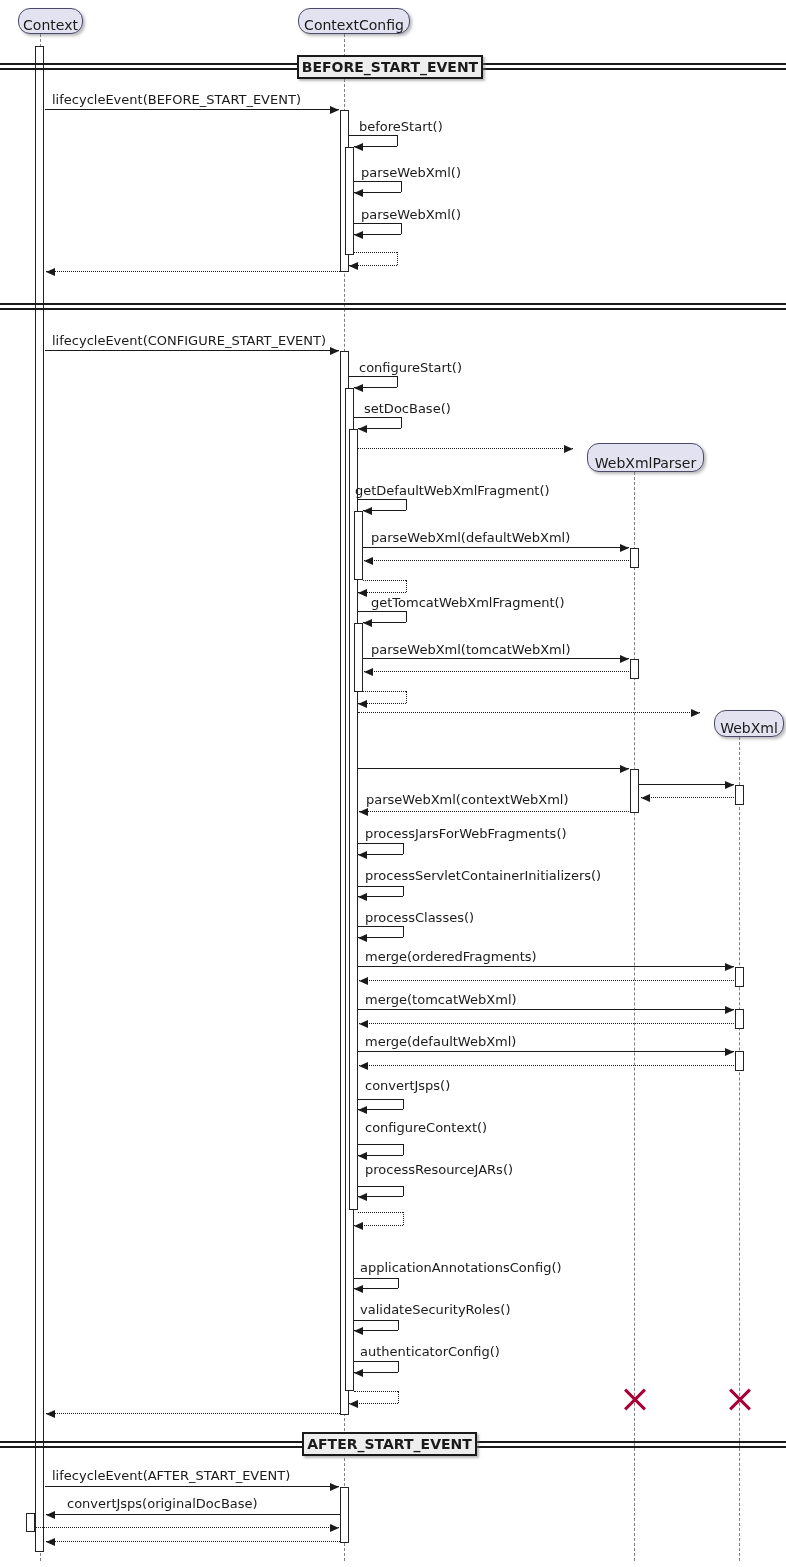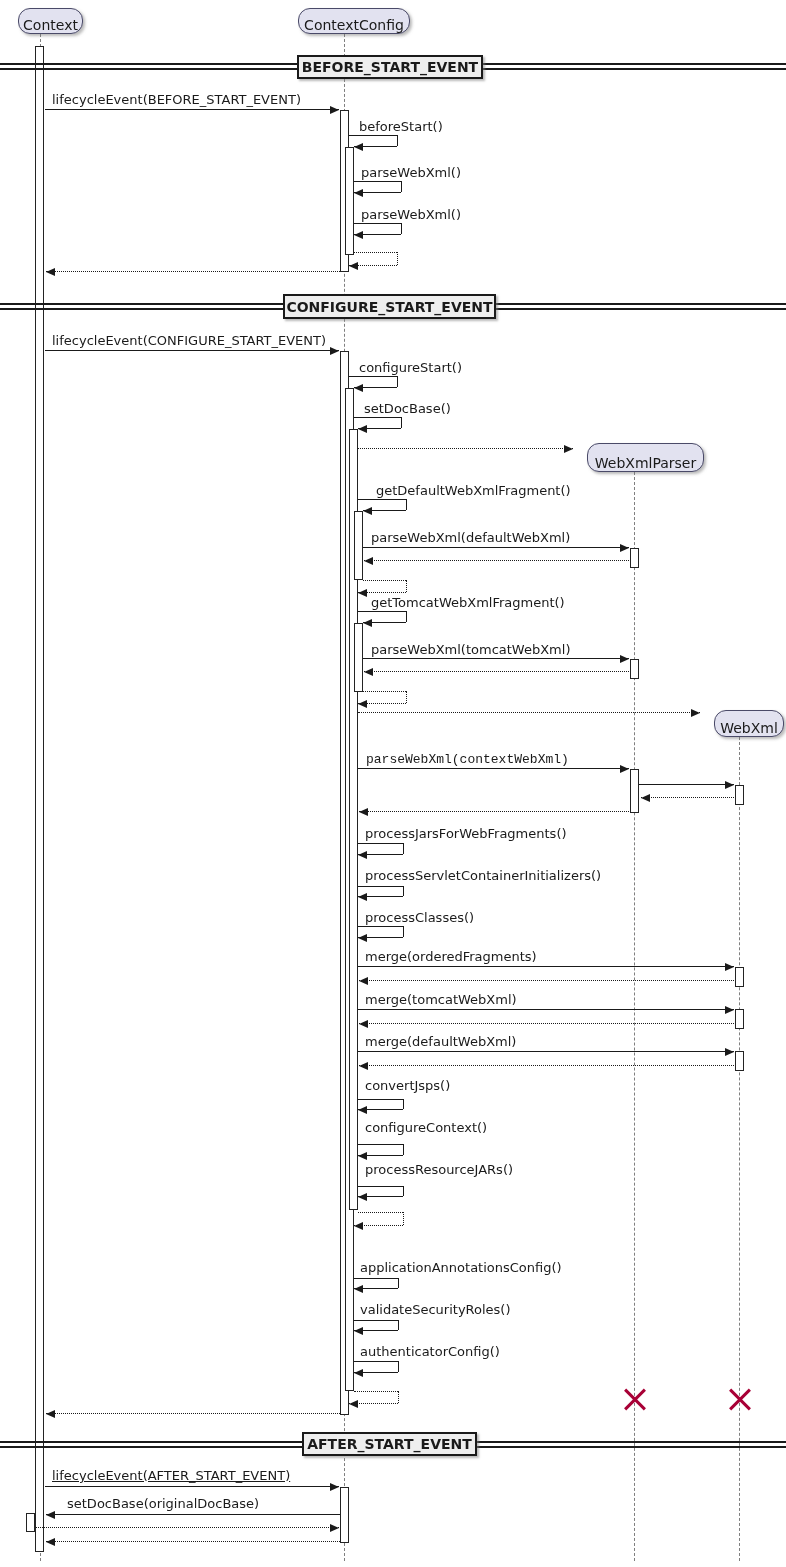--- a/index.html
+++ b/index.html
@@ -52,23 +52,20 @@
     <div class="bar" style="left: 735px; top: 967px; height: 20px;"></div>
     <div class="bar" style="left: 735px; top: 1009px; height: 20px;"></div>
     <div class="bar" style="left: 735px; top: 1051px; height: 20px;"></div>
     <div class="divline" style="top: 63px;"></div>
     <div class="divline" style="top: 67.5px;"></div>
     <div class="divbox" style="left: 297px; top: 55px; width: 186px; height: 24px;">
       <span>BEFORE_START_EVENT</span>
     </div>
     <div class="divline" style="top: 303px;"></div>
     <div class="divline" style="top: 307.5px;"></div>
-    <div class="divbox" style="left: 283px; top: 294px; width: 213px; height: 25px;">
-      <span>CONFIGURE_START_EVENT</span>
-    </div>
     <div class="divline" style="top: 1441px;"></div>
     <div class="divline" style="top: 1445.5px;"></div>
     <div class="divbox" style="left: 302px; top: 1432px; width: 175px; height: 24px;">
       <span>AFTER_START_EVENT</span>
     </div>
     <div class="mline" style="left: 45px; top: 109px; width: 294px;"></div>
     <div class="head r" style="left: 330px; top: 105.5px;"></div>
     <div class="mlabel" style="left: 52px; top: 92px;">lifecycleEvent(BEFORE_START_EVENT)</div>
     <div class="mline" style="left: 349px; top: 135px; width: 48px;"></div>
     <div class="vline" style="left: 397px; top: 135px; height: 11px;"></div>
@@ -103,21 +100,21 @@
     <div class="vline" style="left: 401px; top: 417px; height: 11px;"></div>
     <div class="mline" style="left: 358px; top: 428px; width: 43px;"></div>
     <div class="head l" style="left: 358px; top: 424.5px;"></div>
     <div class="mlabel" style="left: 364px; top: 401px;">setDocBase()</div>
     <div class="mline dotted" style="left: 358px; top: 448px; width: 215px;"></div>
     <div class="head r" style="left: 564px; top: 444.5px;"></div>
     <div class="mline" style="left: 358px; top: 499px; width: 48px;"></div>
     <div class="vline" style="left: 406px; top: 499px; height: 11px;"></div>
     <div class="mline" style="left: 362.5px; top: 510px; width: 43.5px;"></div>
     <div class="head l" style="left: 362.5px; top: 506.5px;"></div>
-    <div class="mlabel" style="left: 376px; top: 483px;">getDefaultWebXmlFragment()</div>
+    <div class="mlabel" style="left: 355px; top: 483px;">getDefaultWebXmlFragment()</div>
     <div class="mline" style="left: 362.5px; top: 547px; width: 266.5px;"></div>
     <div class="head r" style="left: 620px; top: 543.5px;"></div>
     <div class="mlabel" style="left: 371px; top: 530px;">parseWebXml(defaultWebXml)</div>
     <div class="mline dotted" style="left: 364px; top: 560px; width: 265px;"></div>
     <div class="head l" style="left: 364px; top: 556.5px;"></div>
     <div class="mline dotted" style="left: 362.5px; top: 580px; width: 43.5px;"></div>
     <div class="vline dotted" style="left: 406px; top: 580px; height: 12px;"></div>
     <div class="mline dotted" style="left: 358px; top: 592px; width: 48px;"></div>
     <div class="head l" style="left: 358px; top: 588.5px;"></div>
     <div class="mline" style="left: 358px; top: 611px; width: 48px;"></div>
@@ -131,21 +128,21 @@
     <div class="mline dotted" style="left: 364px; top: 671px; width: 265px;"></div>
     <div class="head l" style="left: 364px; top: 667.5px;"></div>
     <div class="mline dotted" style="left: 362.5px; top: 691px; width: 43.5px;"></div>
     <div class="vline dotted" style="left: 406px; top: 691px; height: 12px;"></div>
     <div class="mline dotted" style="left: 358px; top: 703px; width: 48px;"></div>
     <div class="head l" style="left: 358px; top: 699.5px;"></div>
     <div class="mline dotted" style="left: 358px; top: 712px; width: 342px;"></div>
     <div class="head r" style="left: 691px; top: 708.5px;"></div>
     <div class="mline" style="left: 358px; top: 768px; width: 271px;"></div>
     <div class="head r" style="left: 620px; top: 764.5px;"></div>
-    <div class="mlabel" style="left: 366px; top: 752px; font-family: Liberation Mono, monospace;">parseWebXml(contextWebXml)</div>
+    <div class="mlabel" style="left: 366px; top: 792px;">parseWebXml(contextWebXml)</div>
     <div class="mline" style="left: 639px; top: 784px; width: 95px;"></div>
     <div class="head r" style="left: 725px; top: 780.5px;"></div>
     <div class="mline dotted" style="left: 641px; top: 797px; width: 93px;"></div>
     <div class="head l" style="left: 641px; top: 793.5px;"></div>
     <div class="mline dotted" style="left: 359px; top: 811px; width: 270px;"></div>
     <div class="head l" style="left: 359px; top: 807.5px;"></div>
     <div class="mline" style="left: 358px; top: 843px; width: 45px;"></div>
     <div class="vline" style="left: 403px; top: 843px; height: 11px;"></div>
     <div class="mline" style="left: 358px; top: 854px; width: 45px;"></div>
     <div class="head l" style="left: 358px; top: 850.5px;"></div>
@@ -210,24 +207,24 @@
     <div class="head l" style="left: 353.5px; top: 1368.5px;"></div>
     <div class="mlabel" style="left: 360px; top: 1344px;">authenticatorConfig()</div>
     <div class="mline dotted" style="left: 353.5px; top: 1391px; width: 44.5px;"></div>
     <div class="vline dotted" style="left: 398px; top: 1391px; height: 12px;"></div>
     <div class="mline dotted" style="left: 349px; top: 1403px; width: 49px;"></div>
     <div class="head l" style="left: 349px; top: 1399.5px;"></div>
     <div class="mline dotted" style="left: 46px; top: 1413px; width: 294px;"></div>
     <div class="head l" style="left: 46px; top: 1409.5px;"></div>
     <div class="mline" style="left: 45px; top: 1486px; width: 294px;"></div>
     <div class="head r" style="left: 330px; top: 1482.5px;"></div>
-    <div class="mlabel" style="left: 52px; top: 1468px; text-decoration: underline;">lifecycleEvent(AFTER_START_EVENT)</div>
+    <div class="mlabel" style="left: 52px; top: 1468px;">lifecycleEvent(AFTER_START_EVENT)</div>
     <div class="mline" style="left: 46px; top: 1514px; width: 294px;"></div>
     <div class="head l" style="left: 46px; top: 1510.5px;"></div>
-    <div class="mlabel" style="left: 67px; top: 1496px;">setDocBase(originalDocBase)</div>
+    <div class="mlabel" style="left: 67px; top: 1496px;">convertJsps(originalDocBase)</div>
     <div class="mline dotted" style="left: 36px; top: 1527px; width: 303px;"></div>
     <div class="head r" style="left: 330px; top: 1523.5px;"></div>
     <div class="mline dotted" style="left: 46px; top: 1541px; width: 294px;"></div>
     <div class="head l" style="left: 46px; top: 1537.5px;"></div>
     <div class="pbox" style="left: 8px; top: 8px; width: 65px; height: 26px;">
       <span>Context</span>
     </div>
     <div class="pbox" style="left: 288px; top: 8px; width: 112px; height: 26px;">
       <span>ContextConfig</span>
     </div>

